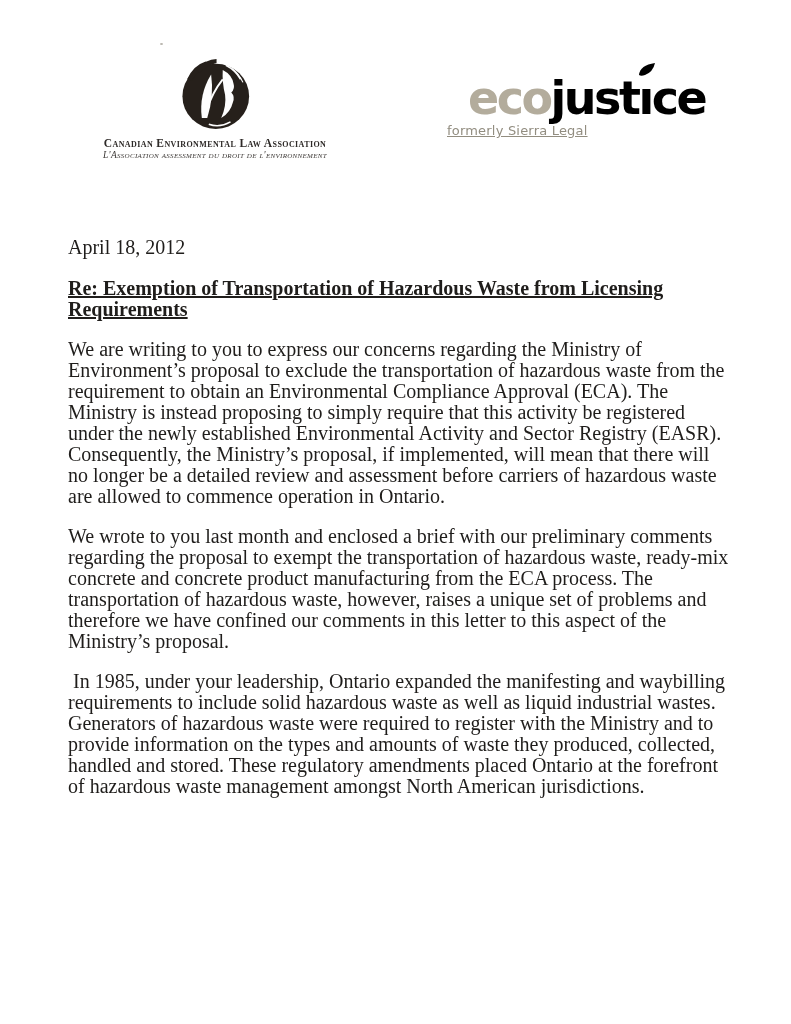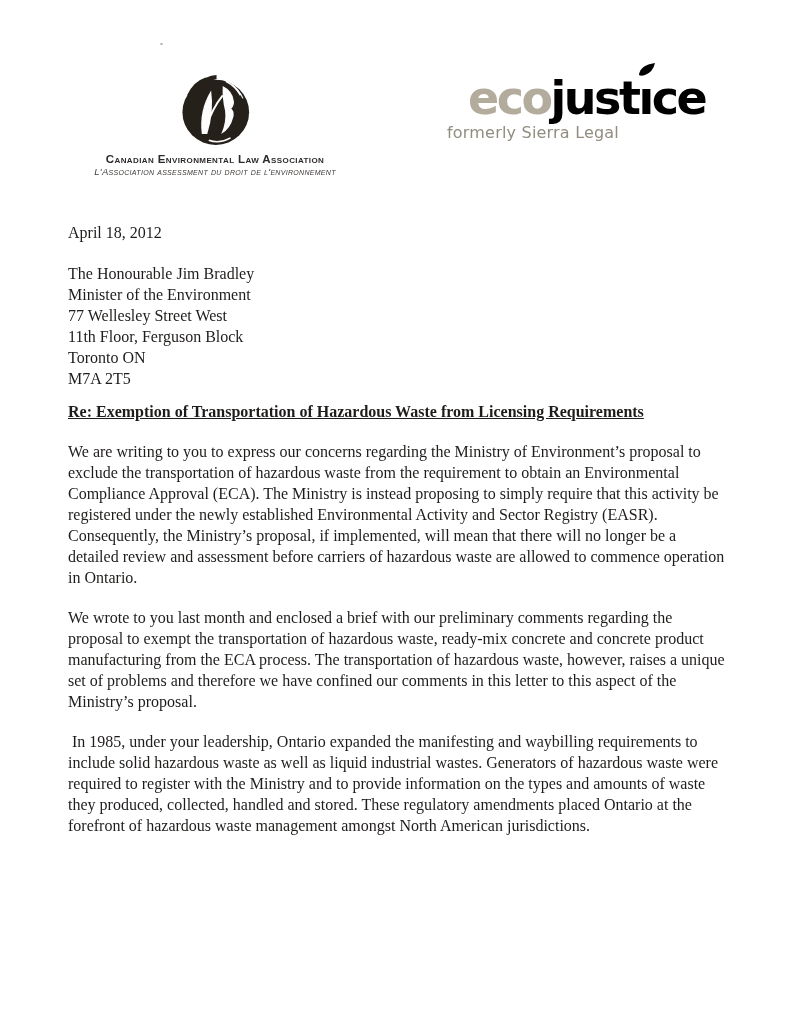--- a/index.html
+++ b/index.html
@@ -4,38 +4,38 @@
 <style>
   html,body { margin:0; padding:0; background:#ffffff; }
   .page {
     position:relative; width:791px; height:1024px; background:#ffffff;
     font-family:"Liberation Serif", serif; color:#1f1d1b; overflow:hidden;
   }
   .speck { position:absolute; left:160px; top:43px; width:3px; height:2px;
     background:#b9b5ae; border-radius:50%; }
 
   
-  .cela { position:absolute; left:70px; top:72px; width:290px; text-align:center;
-    font-family:Liberation Sans, sans-serif; }
+  .cela { position:absolute; left:70px; top:56px; width:290px; text-align:center;
+    font-family:Liberation Serif, serif; }
   .cela-emblem { display:block; margin:0 auto 5px auto; }
   .cela-en { font-size:11.5px; font-weight:600; font-variant:small-caps;
     letter-spacing:0.4px; color:#2e2a28; }
   .cela-fr { font-size:9.5px; font-style:italic; font-variant:small-caps;
     letter-spacing:0.3px; color:#3d3936; margin-top:1px; }
 
   
   .ej { position:absolute; left:428px; top:74px; font-family:"DejaVu Sans", sans-serif; }
   .ej-word { font-size:46px; font-weight:700; letter-spacing:-2.5px; line-height:1.05; }
   .ej-i { position:relative; display:inline-block; }
   .ej-leaf { position:absolute; left:0px; top:-12px; }
-  .ej-tagline { font-size:16px; margin:1px 0 0 19px; letter-spacing:0.2px; }
+  .ej-tagline { font-size:13px; margin:1px 0 0 19px; letter-spacing:0.2px;text-decoration:underline; }
 
   
-  .letter { position:absolute; left:68px; top:222px; width:662px;
-    font-size:16px; line-height:21px; }
+  .letter { position:absolute; left:68px; top:237px; width:662px;
+    font-size:20px; line-height:21px; }
   .letter p { margin:0 0 19px 0; }
   .date { margin-bottom:20px !important; }
   .address { margin:0 0 12px 0; }
   .address div { line-height:21px; }
   .subject { font-weight:700; text-decoration:underline; }
   .para { white-space:pre-wrap; }
 </style>
 </head>
 <body>
 
@@ -64,28 +64,20 @@
       <span style="color: rgb(179, 172, 156); margin-left: 40px;">eco</span><span style="color: #000000;"><span>just</span><span class="ej-i"><span>ı</span><svg class="ej-leaf" width="19" height="15" viewBox="0 0 19 15" aria-hidden="true">
               <path d="M1 13 Q2 3 17 1 Q15 10 7 13 Q3 14.5 1 13 Z" fill="currentColor"></path>
             </svg></span><span>ce</span></span>
     </div>
     <div class="ej-tagline" style="color: rgb(146, 141, 128);">formerly Sierra Legal</div>
   </div>
 
   <div class="letter">
     <p class="date">April 18, 2012</p>
 
-    <div class="address">
-      <div>The Honourable Jim Bradley</div>
-      <div>Minister of the Environment</div>
-      <div>77 Wellesley Street West</div>
-      <div>11th Floor, Ferguson Block</div>
-      <div>Toronto ON</div>
-      <div>M7A 2T5</div>
-    </div>
 
 
     <p class="subject">Re: Exemption of Transportation of Hazardous Waste from Licensing Requirements</p>
 
     <p class="para">We are writing to you to express our concerns regarding the Ministry of Environment’s proposal to exclude the transportation of hazardous waste from the requirement to obtain an Environmental Compliance Approval (ECA). The Ministry is instead proposing to simply require that this activity be registered under the newly established Environmental Activity and Sector Registry (EASR). Consequently, the Ministry’s proposal, if implemented, will mean that there will no longer be a detailed review and assessment before carriers of hazardous waste are allowed to commence operation in Ontario.</p>
     <p class="para">We wrote to you last month and enclosed a brief with our preliminary comments regarding the proposal to exempt the transportation of hazardous waste, ready-mix concrete and concrete product manufacturing from the ECA process. The transportation of hazardous waste, however, raises a unique set of problems and therefore we have confined our comments in this letter to this aspect of the Ministry’s proposal.</p>
     <p class="para"> In 1985, under your leadership, Ontario expanded the manifesting and waybilling requirements to include solid hazardous waste as well as liquid industrial wastes. Generators of hazardous waste were required to register with the Ministry and to provide information on the types and amounts of waste they produced, collected, handled and stored. These regulatory amendments placed Ontario at the forefront of hazardous waste management amongst North American jurisdictions.</p>
   </div>
 
 </div>

